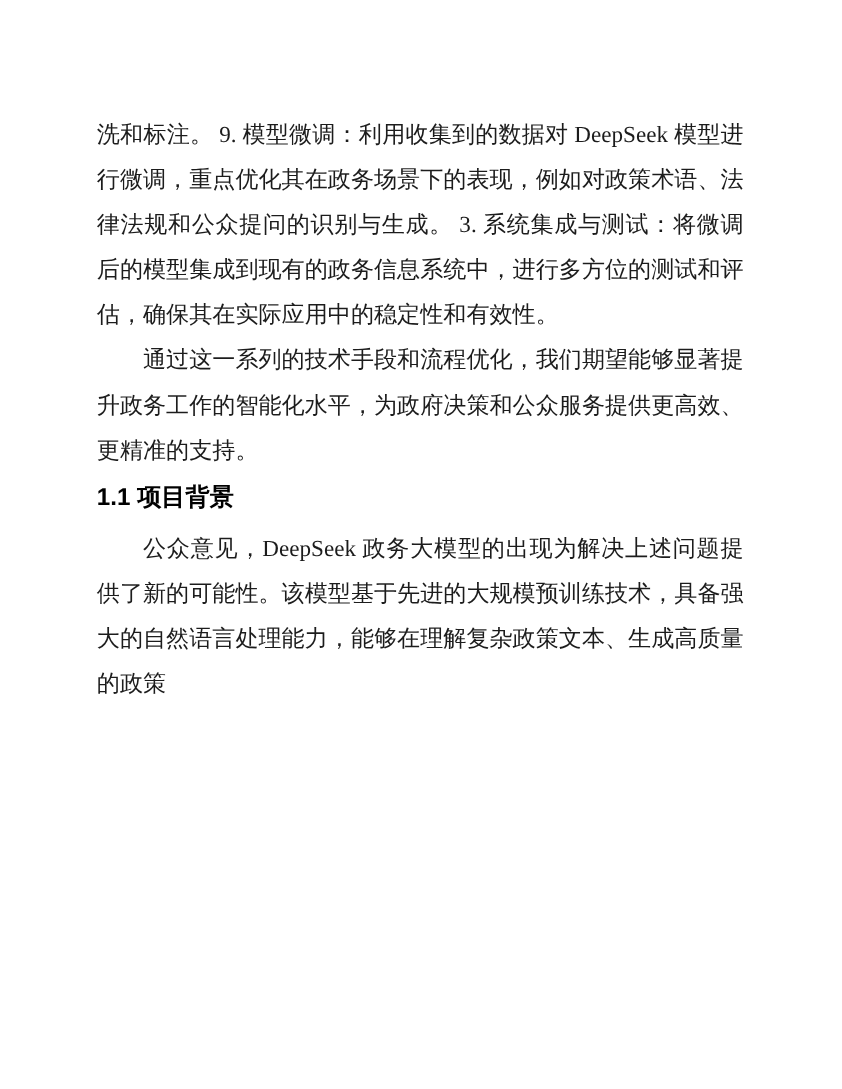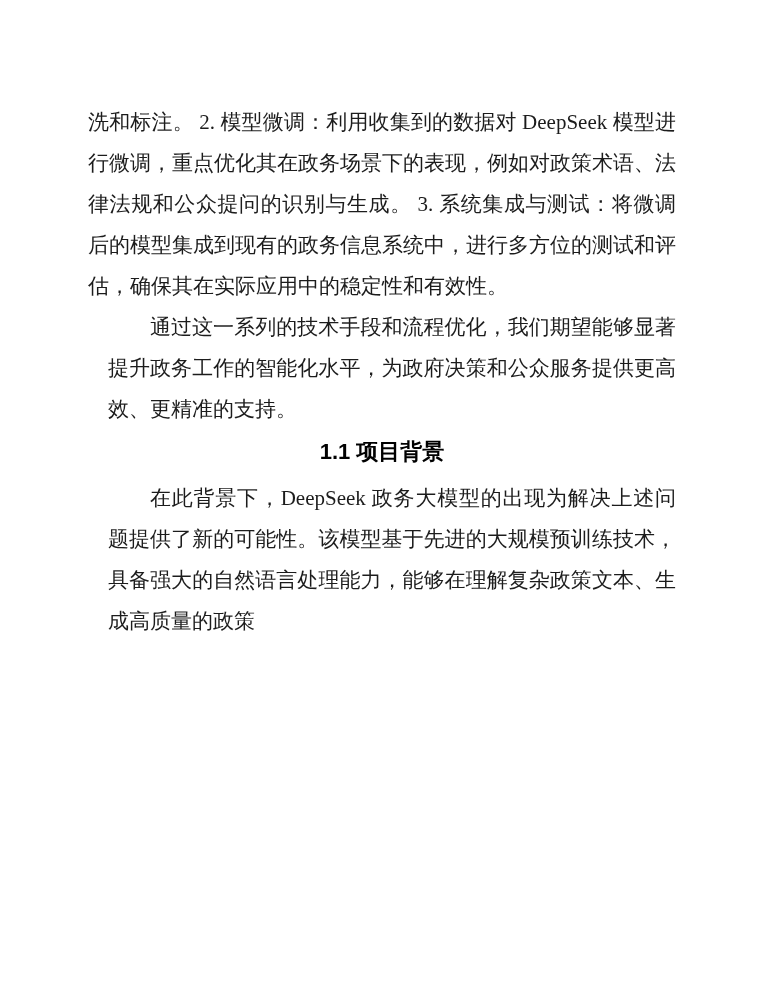--- a/index.html
+++ b/index.html
@@ -22,33 +22,32 @@
     font-family: "Liberation Serif", serif;
     font-size: 21px;
     line-height: 41px;
     text-align: justify;
     text-justify: inter-ideograph;
     word-break: break-all;
     color: #1c1c1c;
   }
   .para.indent {
     text-indent: 2em;
-    margin-left: 20px;
   }
   .heading {
     margin: 6px 0 10px 0;
     font-family: "Liberation Sans", sans-serif;
     font-size: 22px;
     line-height: 32px;
     font-weight: 700;
     color: #000000;
-    text-align: center;
+    text-align: left;
   }
 </style>
 </head>
 <body>
 
 <div class="page">
-  <p class="para">洗和标注。 2. 模型微调：利用收集到的数据对 DeepSeek 模型进行微调，重点优化其在政务场景下的表现，例如对政策术语、法律法规和公众提问的识别与生成。 3. 系统集成与测试：将微调后的模型集成到现有的政务信息系统中，进行多方位的测试和评估，确保其在实际应用中的稳定性和有效性。</p>
+  <p class="para">洗和标注。 9. 模型微调：利用收集到的数据对 DeepSeek 模型进行微调，重点优化其在政务场景下的表现，例如对政策术语、法律法规和公众提问的识别与生成。 3. 系统集成与测试：将微调后的模型集成到现有的政务信息系统中，进行多方位的测试和评估，确保其在实际应用中的稳定性和有效性。</p>
   <p class="para indent">通过这一系列的技术手段和流程优化，我们期望能够显著提升政务工作的智能化水平，为政府决策和公众服务提供更高效、更精准的支持。</p>
   <h2 class="heading">1.1 项目背景</h2>
-  <p class="para indent">在此背景下，DeepSeek 政务大模型的出现为解决上述问题提供了新的可能性。该模型基于先进的大规模预训练技术，具备强大的自然语言处理能力，能够在理解复杂政策文本、生成高质量的政策</p>
+  <p class="para indent">公众意见，DeepSeek 政务大模型的出现为解决上述问题提供了新的可能性。该模型基于先进的大规模预训练技术，具备强大的自然语言处理能力，能够在理解复杂政策文本、生成高质量的政策</p>
 </div>
 
 </body></html>

